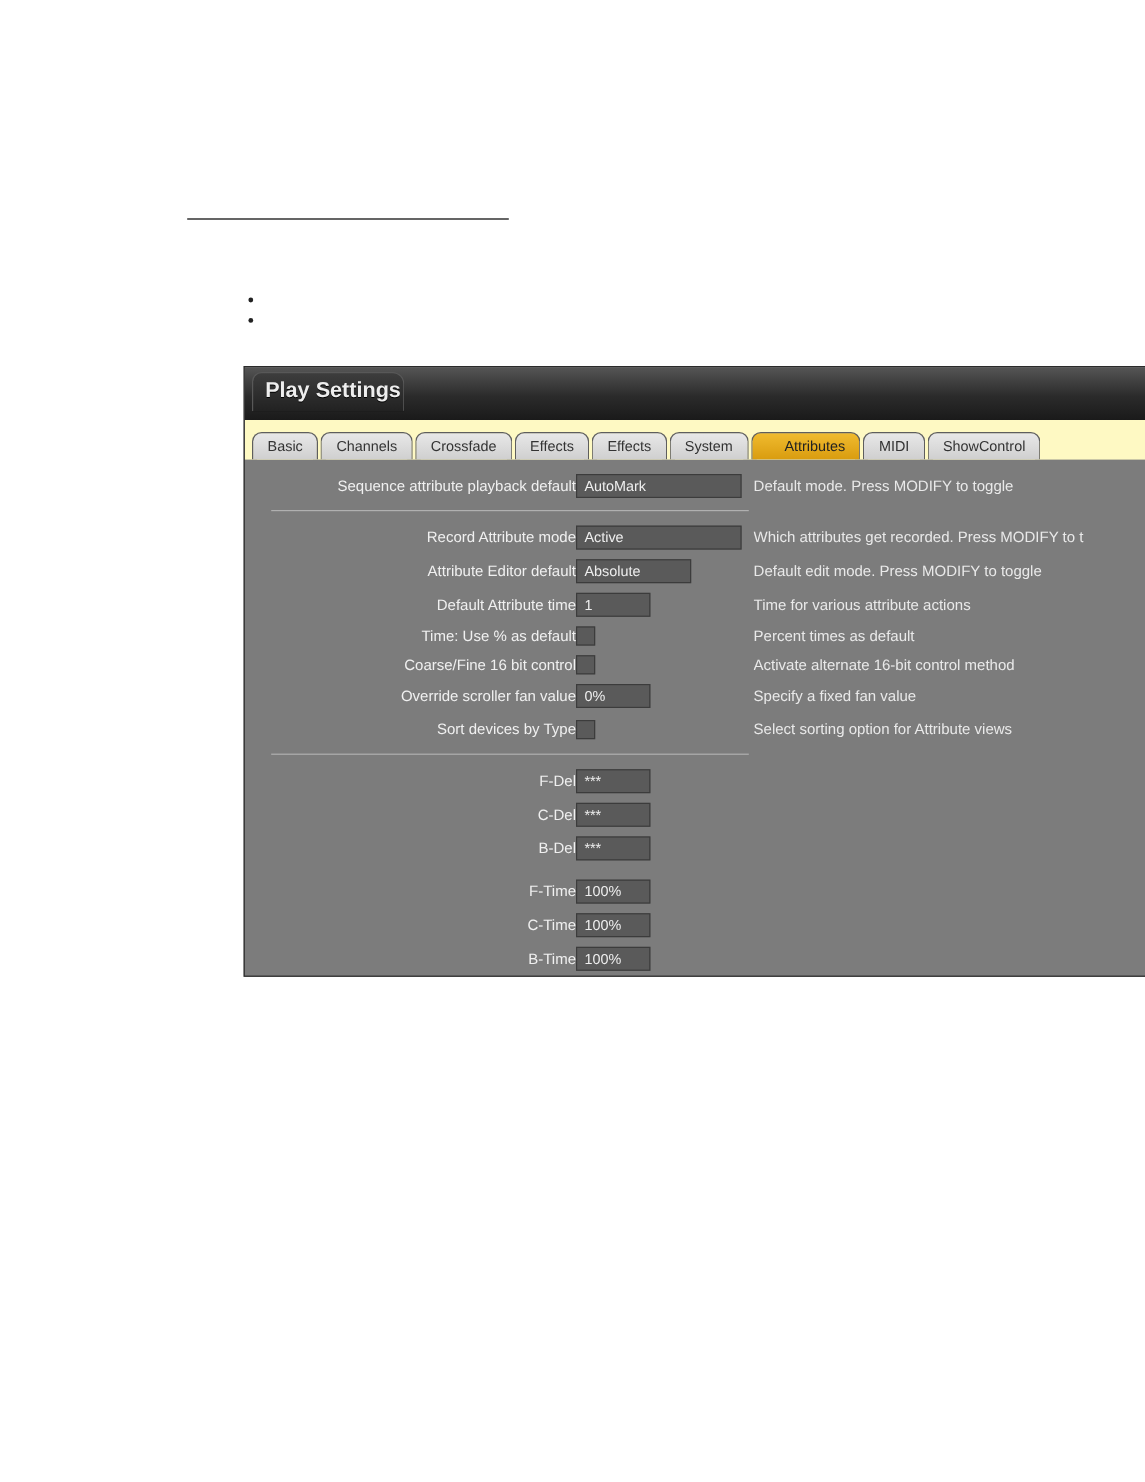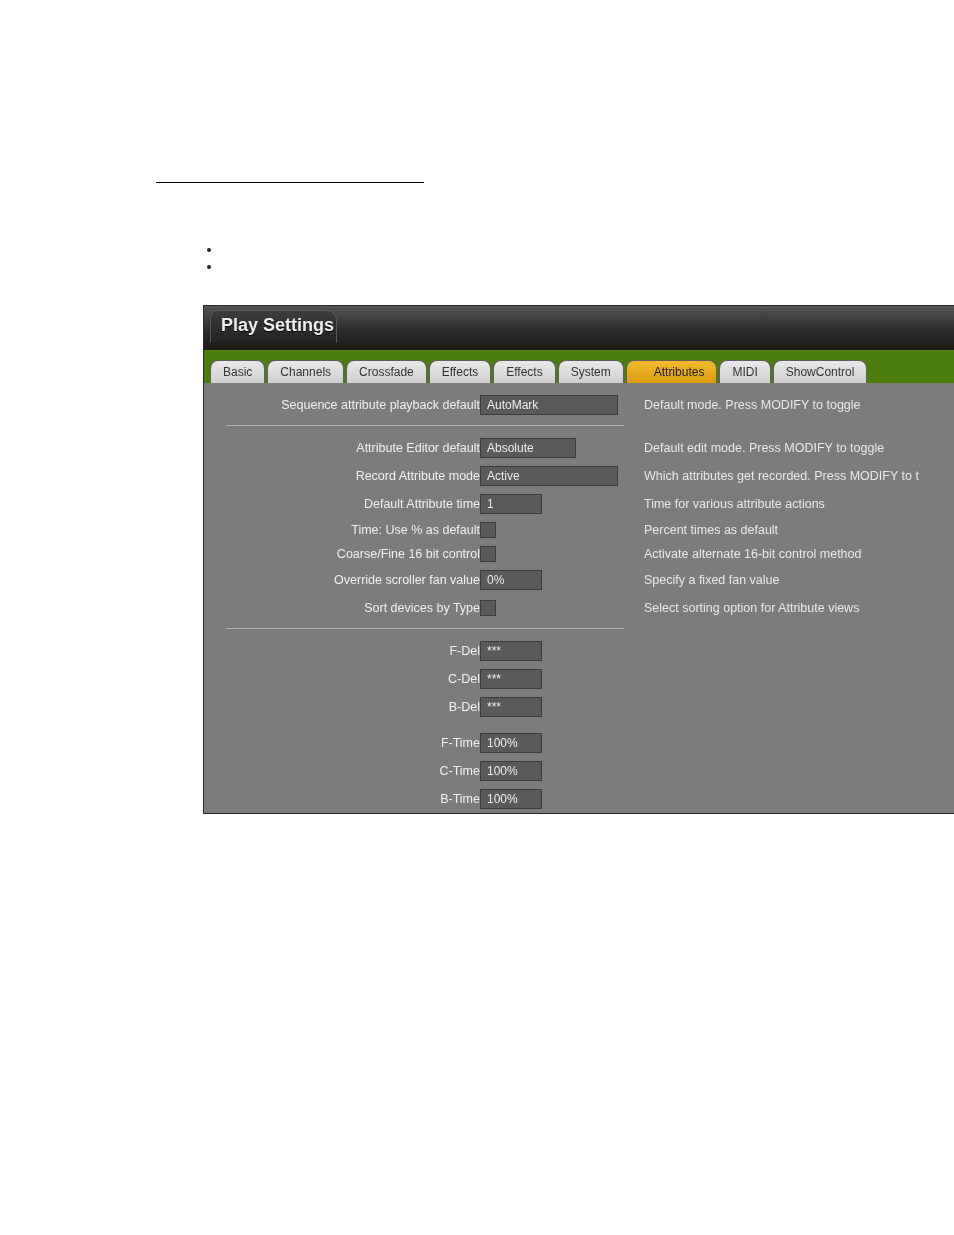--- a/index.html
+++ b/index.html
@@ -53,21 +53,21 @@
     border: 1px solid #585858;
     border-bottom: 1px solid #1a1a1a;
     border-radius: 8px 10px 0 0;
     color: #eeeeee;
     font-size: 18px;
     font-weight: bold;
     text-shadow: 0 1px 0 #000;
   }
 
   .tabrow {
-    background: #4d7c0f;
+    background: #fef9c3;
     padding: 10px 6px 0 6px;
     display: flex;
     gap: 2px;
   }
   .tab {
     background: linear-gradient(#e8e8e8, #cfcfcf);
     color: #333;
     border: 1px solid #5e5e5e;
     border-bottom: none;
     border-radius: 8px 8px 0 0;
@@ -93,21 +93,21 @@
     min-height: 24px;
     margin-bottom: 4px;
   }
   .label {
     width: 254px;
     color: #f0f0f0;
     font-size: 12.5px;
     text-align: right;
   }
   .ctrl-col {
-    width: 164px;
+    width: 148px;
     display: flex;
   }
   .hint {
     flex: 1;
     color: #e9e9e9;
     font-size: 12.5px;
     white-space: nowrap;
     overflow: hidden;
   }
 
@@ -170,33 +170,33 @@
       <div class="label">Sequence attribute playback default</div>
       <div class="ctrl-col">
           <div class="dropdown w130">AutoMark</div>
         </div>
       <div class="hint">Default mode. Press MODIFY to toggle</div>
     </div>
 
     <hr class="hr">
 
     <div class="row">
+      <div class="label">Record Attribute mode</div>
+      <div class="ctrl-col">
+          <div class="dropdown w130">Active</div>
+        </div>
+      <div class="hint">Which attributes get recorded. Press MODIFY to t</div>
+    </div>
+
+    <div class="row">
       <div class="label">Attribute Editor default</div>
       <div class="ctrl-col">
           <div class="dropdown w86">Absolute</div>
         </div>
       <div class="hint">Default edit mode. Press MODIFY to toggle</div>
-    </div>
-
-    <div class="row">
-      <div class="label">Record Attribute mode</div>
-      <div class="ctrl-col">
-          <div class="dropdown w130">Active</div>
-        </div>
-      <div class="hint">Which attributes get recorded. Press MODIFY to t</div>
     </div>
 
     <div class="row">
       <div class="label">Default Attribute time</div>
       <div class="ctrl-col">
           <div class="dropdown w56">1</div>
         </div>
       <div class="hint">Time for various attribute actions</div>
     </div>
 

